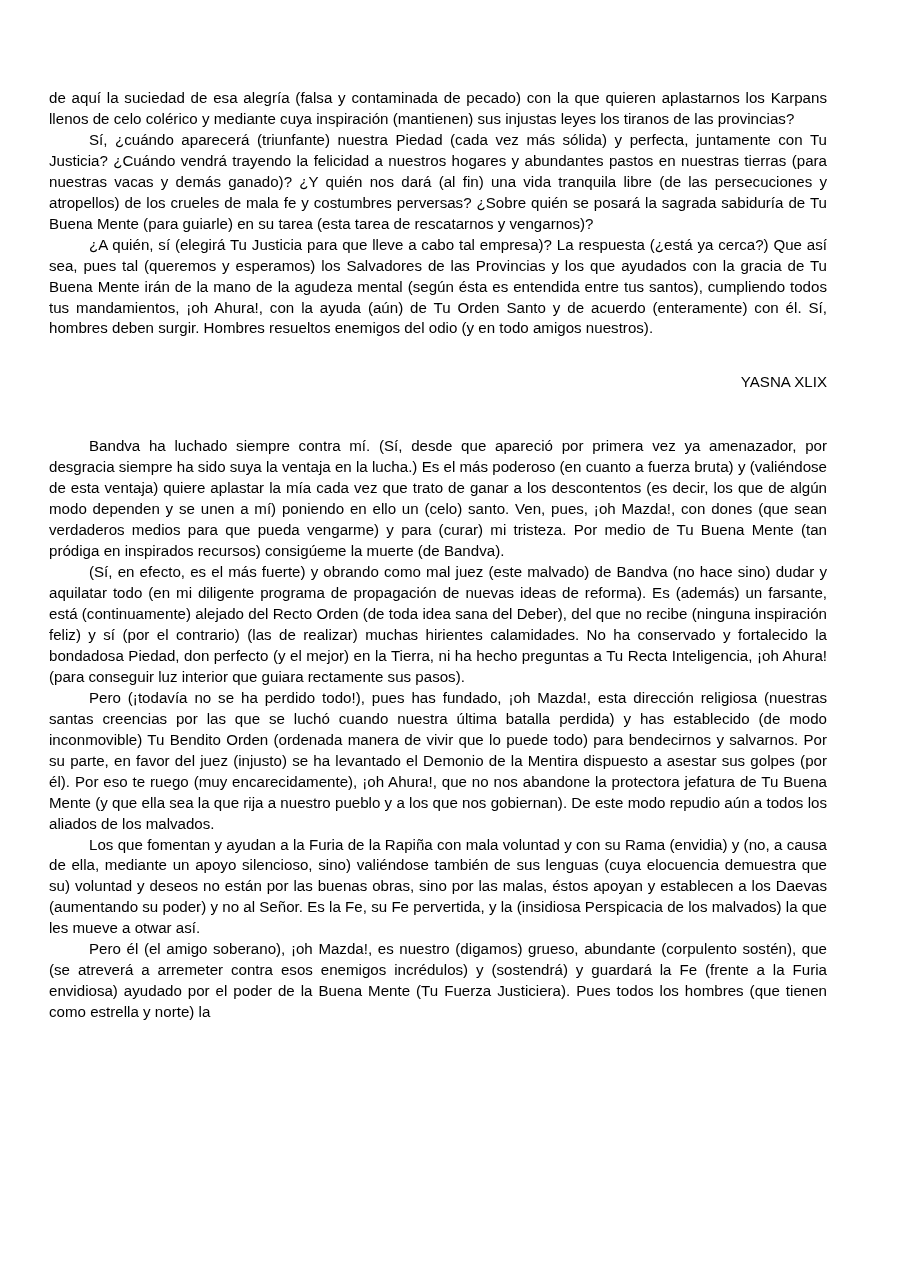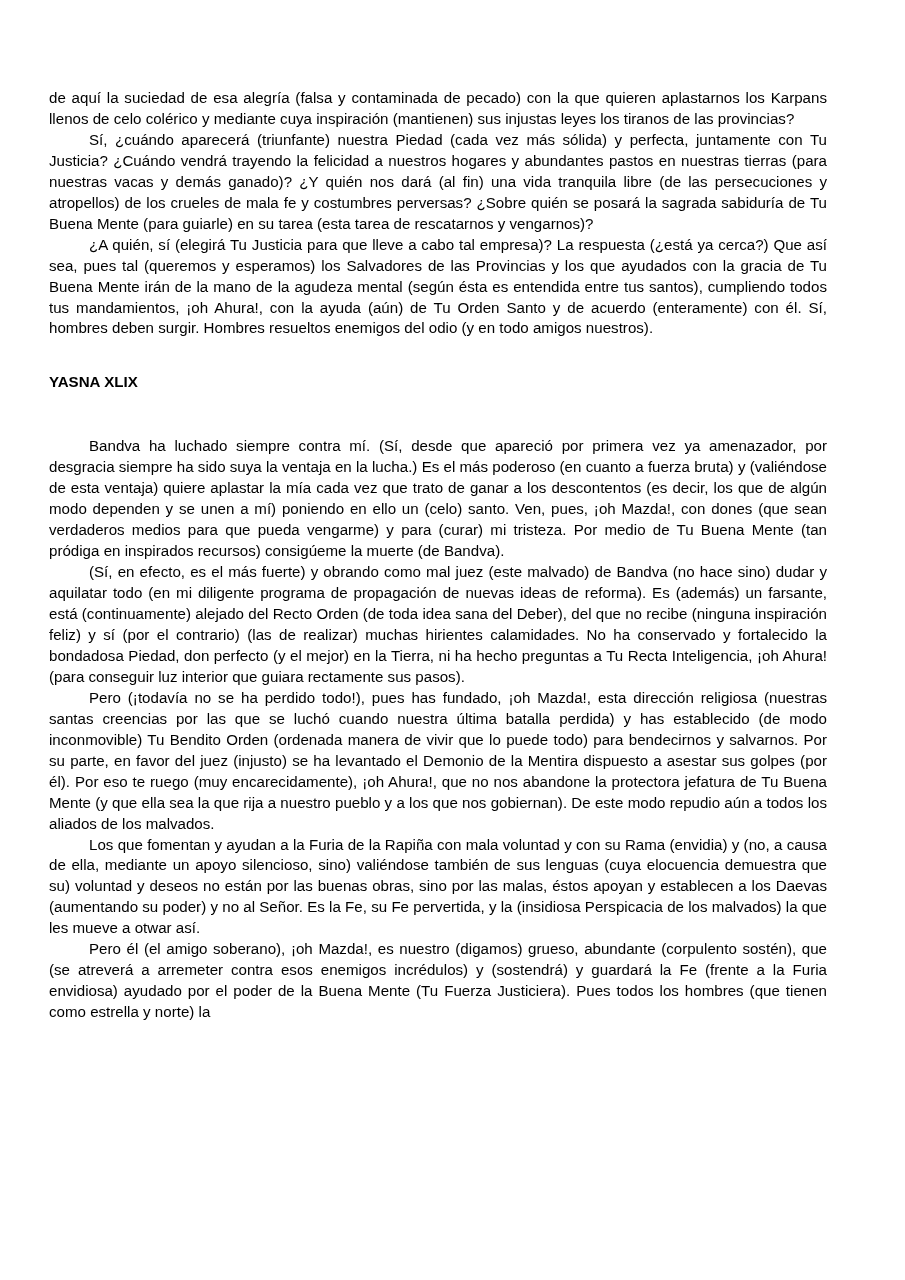--- a/index.html
+++ b/index.html
@@ -38,22 +38,22 @@
   p.para.indent {
     text-indent: 40px;
   }
   p.para.noindent {
     text-indent: 0;
   }
   
   h1.section-title,
   h2.section-subtitle {
     margin: 0;
-    font-weight: bold;
-    text-align: left;
+    font-weight: normal;
+    text-align: right;
     font-size: 15.1px;
     line-height: 20.95px;
     letter-spacing: 0.01px;
   }
   .gap-before-title { height: 33px; }
   .gap-after-title  { height: 22px; }
   .gap-after-subtitle { height: 21px; }
 </style>
 </head>
 <body>

